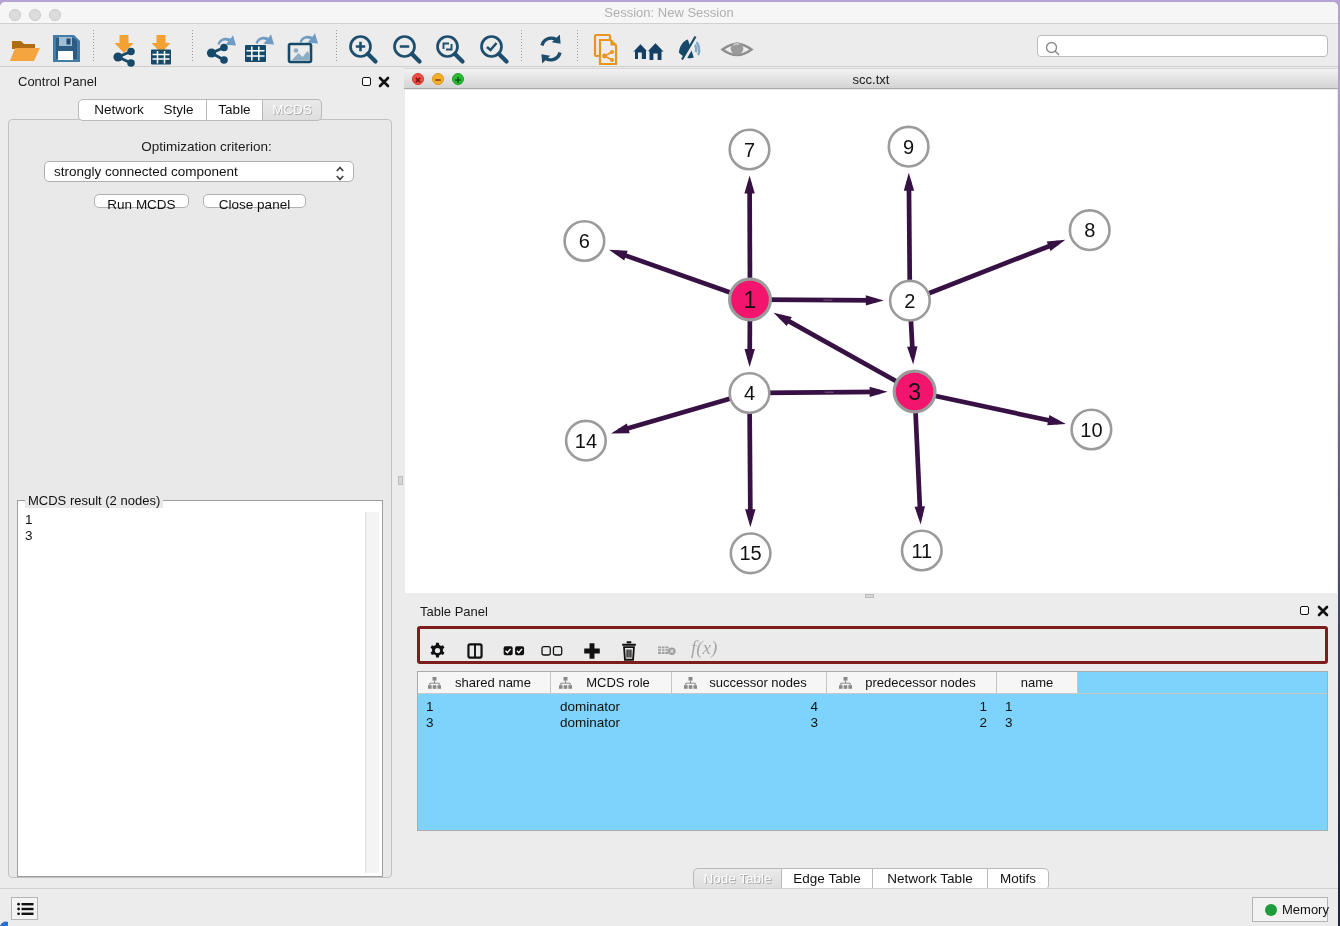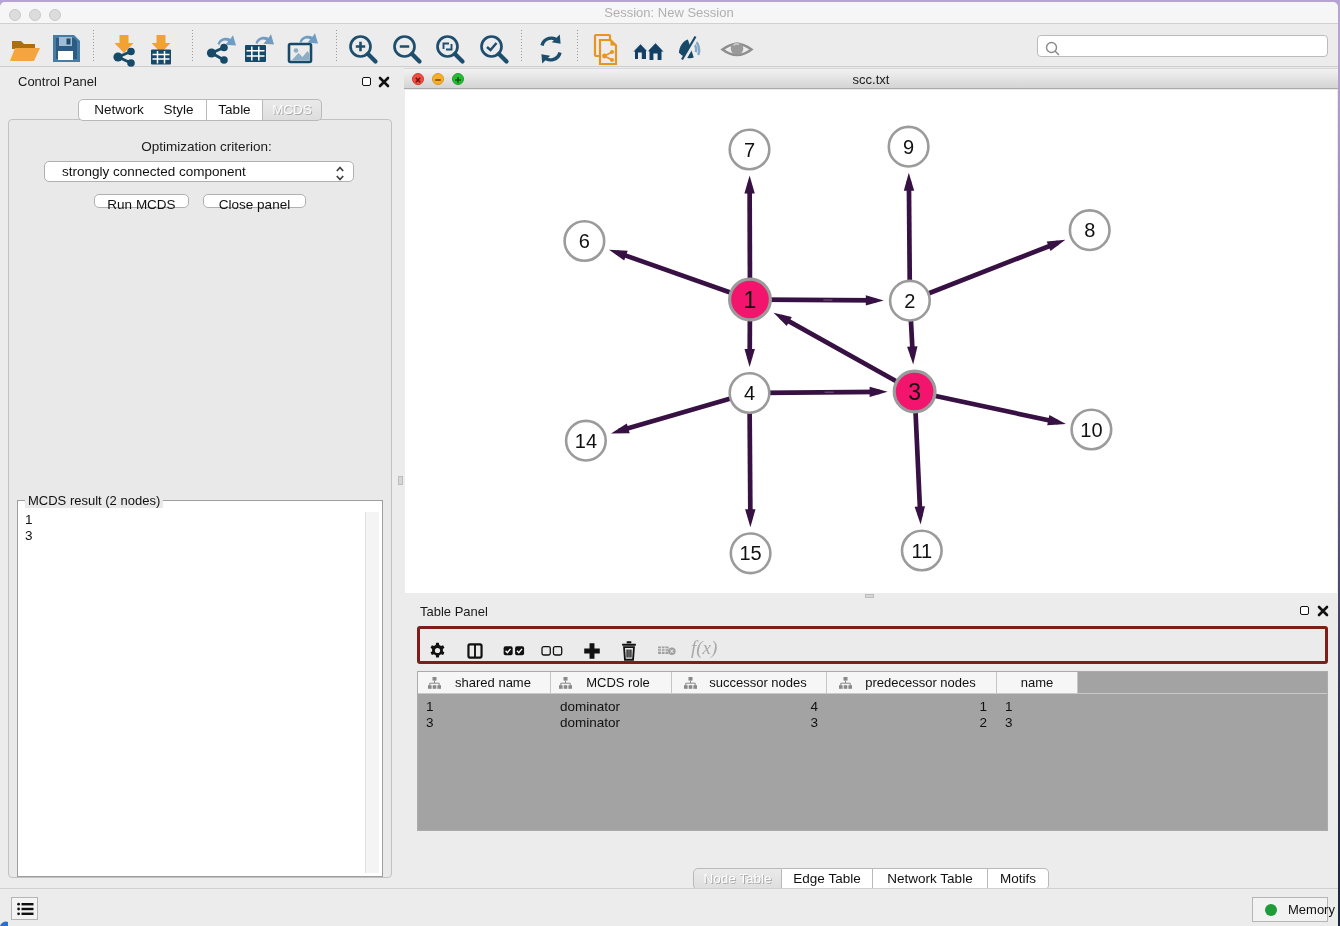--- a/index.html
+++ b/index.html
@@ -17,49 +17,49 @@
 #searchbox { position:absolute; left:1037px; top:10px; width:291px; height:22px; background:#fff; border:1px solid #bbb; border-radius:4px; }
 
 #cpanel { position:absolute; left:0; top:66px; width:393px; bottom:38px; background:#ececec; }
 #cp-title { position:absolute; left:18px; top:6px; font-size:13px; color:#1a1a1a; }
 .float-btn { position:absolute; width:9px; height:9px; border:1.5px solid #111; border-radius:2px; background:#fff; }
 #cp-tabs { position:absolute; left:78px; top:31px; height:22px; }
 .seg { position:absolute; top:0; height:22px; background:#fff; border:1px solid #b9b9b9; font-size:13.5px; text-align:center; line-height:20px; color:#111; }
 .seg.sel { background:linear-gradient(#eaeaea,#dedede); color:#fdfdfd; text-shadow:1px 1px 0 #ababab; }
 #cp-pane { position:absolute; left:8px; top:51px; width:384px; bottom:10px; background:#e9e9e9; border:1px solid #c2c2c2; border-radius:4px; }
 #opt-label { position:absolute; left:0; top:71px; width:100%; text-align:center; font-size:13.5px; color:#1a1a1a;padding-left:20px; }
-#combo { position:absolute; left:44px; top:93px; width:310px; height:21px; background:#fff; border:1px solid #b0b0b0; border-radius:5px; font-size:13.5px; line-height:19px; padding-left:17px; color:#111; }
+#combo { position:absolute; left:44px; top:93px; width:310px; height:21px; background:#fff; border:1px solid #b0b0b0; border-radius:5px; font-size:13.5px; line-height:19px; padding-left:9px; color:#111; }
 #combo svg { position:absolute; right:6px; top:3px; }
 .btn { position:absolute; height:14px; background:#fff; border:1px solid #b0b0b0; border-radius:5px; font-size:13.5px; text-align:center; line-height:19px; color:#111; }
 #mcds-box { position:absolute; left:17px; top:432px; width:366px; bottom:11px; background:#fff; border:1px solid #9d9d9d; }
 #mcds-label { position:absolute; left:7px; top:-8px; background:#e9e9e9; padding:0 3px; font-size:13px; color:#111;text-align:center; }
 #mcds-scroll { position:absolute; right:3px; top:11px; width:14px; bottom:3px; background:#f4f4f4; border-left:1px solid #e0e0e0; }
 .mcds-item { position:absolute; left:7px; font-size:13.5px; color:#111; }
 
 #netwin { position:absolute; left:404px; top:66px; right:0; height:525px; }
 #net-titlebar { position:absolute; left:0; top:0; right:0; height:21px; background:linear-gradient(#f2f2f2,#d4d4d4); border-bottom:1px solid #a9a9a9; border-top:1px solid #d6d6d6; }
 .tl { position:absolute; top:4px; width:12px; height:12px; border-radius:50%; font-size:10px; line-height:12px; text-align:center; }
 #net-title { position:absolute; top:3px; left:0; right:0; text-align:center; font-size:13px; color:#1a1a1a; }
 #canvas { position:absolute; left:1px; top:22px; right:1px; bottom:0; background:#fff; }
 
 #tpanel { position:absolute; left:404px; top:597px; right:0; bottom:38px; background:#ececec; }
 #tp-title { position:absolute; left:16px; top:5px; font-size:13px; color:#1a1a1a; }
 #tp-toolbar { position:absolute; left:13px; top:27px; right:10px; height:38px; background:#ebebeb; border:3px solid #7f1d1d; border-radius:3px; }
-#tablebox { position:absolute; left:13px; top:72px; right:10px; height:160px; background:#a3a3a3; border:1px solid #ababab; }
+#tablebox { position:absolute; left:13px; top:72px; right:10px; height:160px; background:#7dd3fc; border:1px solid #ababab; }
 .th { position:absolute; top:0; height:21px; border-right:1px solid #c6c6c6; background:#f6f6f6; font-size:13px; color:#111; text-align:center; line-height:21px; }
 #thead-line { position:absolute; left:0; top:21px; right:0; height:1px; background:#c9c9c9; }
 .td { position:absolute; font-size:13.5px; color:#111; height:16px; line-height:16px; }
 
 #btabs { position:absolute; left:289px; top:269px; height:22px; }
 
 #statusbar { position:absolute; left:0; right:0; bottom:0; height:38px; background:#ececec; border-top:1px solid #d0d0d0; }
 #listbtn { position:absolute; left:11px; top:8px; width:27px; height:23px; background:#f4f4f4; border:1px solid #b5b5b5; }
 #membtn { position:absolute; right:10px; top:8px; width:76px; height:25px; background:#f2f2f2; border:1px solid #b5b5b5; font-size:13px; color:#111; }
 #membtn .dot { position:absolute; left:12px; top:6px; width:12px; height:12px; border-radius:50%; background:#1e9b3a; }
-#membtn .txt { position:absolute; left:29px; top:4px;margin-left:6px; }
+#membtn .txt { position:absolute; left:29px; top:4px; }
 .splitdot { position:absolute; background:#d6d6d6; border:1px solid #bdbdbd; }
 </style>
 </head>
 <body>
 <div id="app">
 
 <div id="titlebar">
   <div class="tdot" style="left:9px"></div>
   <div class="tdot" style="left:29px"></div>
   <div class="tdot" style="left:49px"></div>

